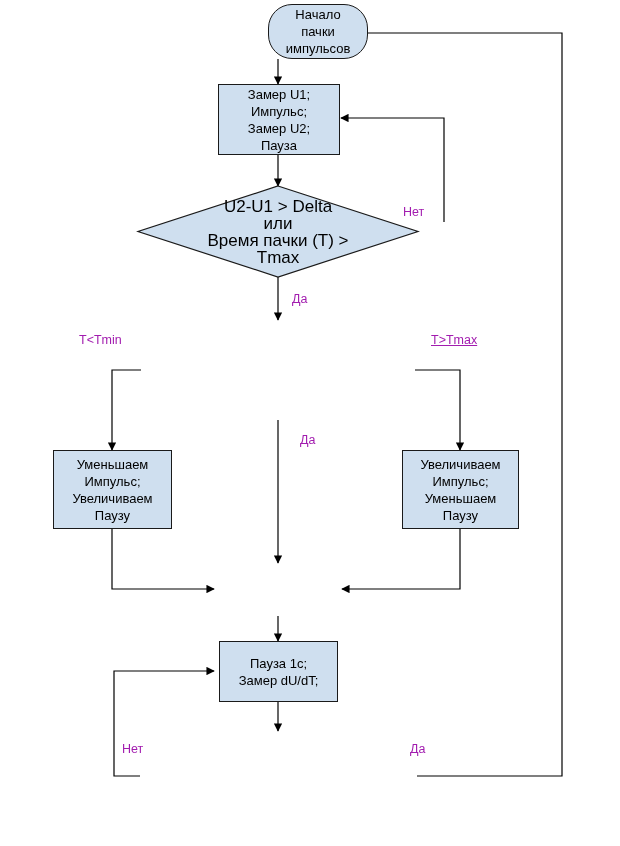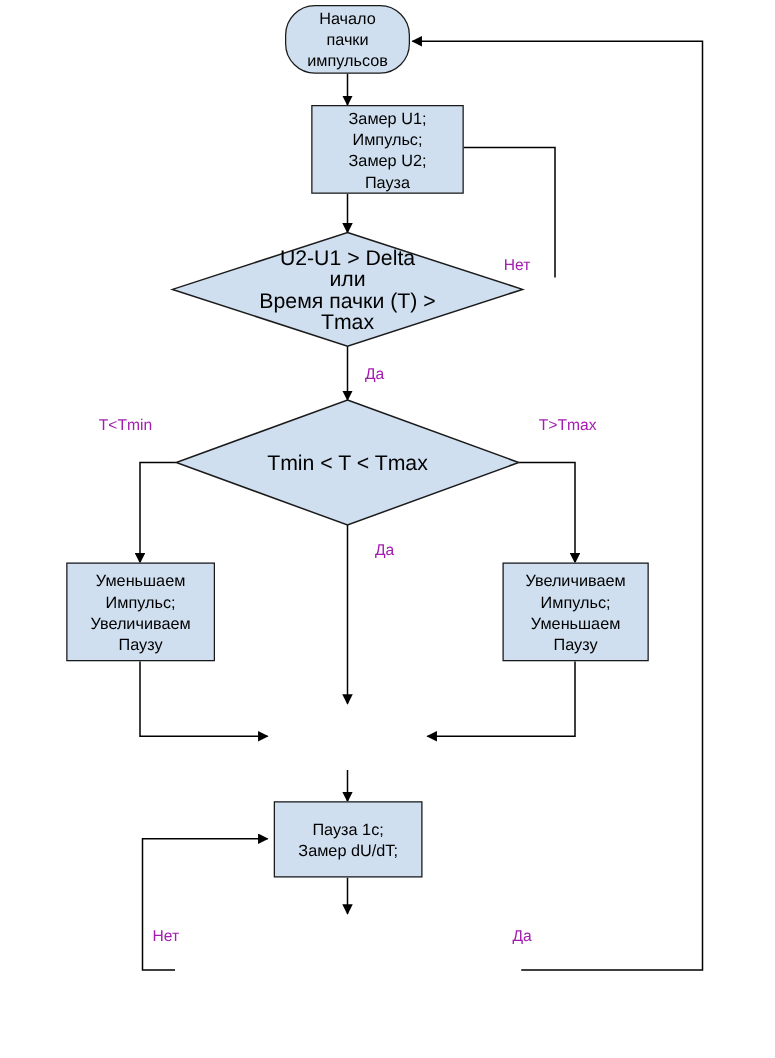--- a/index.html
+++ b/index.html
@@ -33,20 +33,21 @@
     align-items: center;
     justify-content: center;
     text-align: center;
     color: #000000;
     font-size: 13px;
     line-height: 17px;
     z-index: 3;
   }
   .node.terminal {
     border-radius: 24px;
+    margin-left: 40px;
   }
   .node-text {
     white-space: pre-line;
     padding: 0 4px;
   }
   .decision {
     position: absolute;
     z-index: 3;
   }
   .decision svg {
@@ -125,43 +126,37 @@
       <path d="M 417 776 L 562 776 L 562 33 L 330 33" marker-end="url(#arrow)"></path>
     </g>
   </svg>
 
   <div class="node terminal" style="left:228px; top:4px; width:100px; height:55px;">
     <span class="node-text">Начало
 пачки
 импульсов</span>
   </div>
 
-  <div class="node" style="left:218px; top:84px; width:122px; height:71px;margin-left:31px;">
+  <div class="node" style="left:218px; top:84px; width:122px; height:71px;">
     <span class="node-text">Замер U1;
 Импульс;
 Замер U2;
 Пауза</span>
   </div>
 
   <div class="decision" style="left:137px; top:185px; width:282px; height:93px;">
     <svg width="282" height="93" viewBox="0 0 282 93">
       <polygon points="141,1 281,46.5 141,92 1,46.5" fill="#cfdfef" stroke="#1a1a1a" stroke-width="1.2"></polygon>
     </svg>
     <div class="decision-text">U2-U1 &gt; Delta
 или
 Время пачки (T) &gt;
 Tmax</div>
   </div>
 
-  <div class="decision" style="left:140px; top:319px; width:276px; height:102px;">
-    <svg width="276" height="102" viewBox="0 0 276 102">
-      <polygon points="138,1 275,51 138,101 1,51" fill="#cfdfef" stroke="#1a1a1a" stroke-width="1.2"></polygon>
-    </svg>
-    <div class="decision-text">Tmin &lt; T &lt; Tmax</div>
-  </div>
 
   <div class="node" style="left:53px; top:450px; width:119px; height:79px;">
     <span class="node-text">Уменьшаем
 Импульс;
 Увеличиваем
 Паузу</span>
   </div>
 
   <div class="node" style="left:402px; top:450px; width:117px; height:79px;">
     <span class="node-text">Увеличиваем
@@ -176,21 +171,21 @@
 Замер dU/dT;</span>
   </div>
 
 
   <span class="edge-label" style="left:403px; top:205px;">Нет</span>
 
   <span class="edge-label" style="left:292px; top:292px;">Да</span>
 
   <span class="edge-label" style="left:79px; top:333px;">T&lt;Tmin</span>
 
-  <span class="edge-label" style="left:431px; top:333px;">T&gt;Tmax</span>
+  <span class="edge-label" style="left:431px; top:333px;text-decoration:underline;">T&gt;Tmax</span>
 
   <span class="edge-label" style="left:300px; top:433px;">Да</span>
 
   <span class="edge-label" style="left:122px; top:742px;">Нет</span>
 
   <span class="edge-label" style="left:410px; top:742px;">Да</span>
 
 </div>
 
 </body></html>

